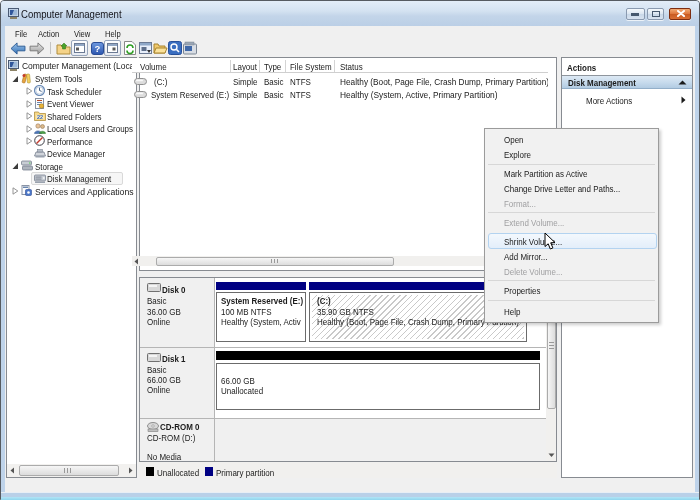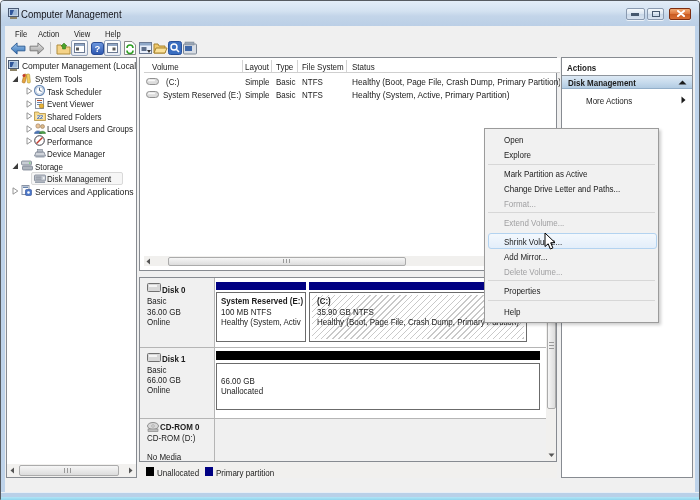--- a/index.html
+++ b/index.html
@@ -234,21 +234,21 @@
   <div class="abs" style="left:12px;top:407px;width:100px;height:11px;border:1px solid #ababab;border-radius:2px;background:linear-gradient(#f6f6f6,#dcdcdc);"></div>
   <div class="abs" style="left:57px;top:410px;width:1px;height:5px;background:#999;"></div>
   <div class="abs" style="left:60px;top:410px;width:1px;height:5px;background:#999;"></div>
   <div class="abs" style="left:63px;top:410px;width:1px;height:5px;background:#999;"></div>
   <svg style="left:121px;top:409px;" width="5" height="7" viewBox="0 0 5 7">
       <path d="M1 0.5 L1 6.5 L4.5 3.5 Z" fill="#555"></path>
     </svg>
 </div>
 
 <div class="abs" style="left:139px;top:57px;width:418px;height:214px;border:1px solid #878b91;background:#fff;overflow:hidden;"></div>
-<div class="abs" id="vlist" style="left:144px;top:58px;width:416px;height:233px;overflow:hidden;">
+<div class="abs" id="vlist" style="left:132px;top:58px;width:416px;height:233px;overflow:hidden;">
   <div class="abs" style="left:0;top:0;width:416px;height:15px;border-bottom:1px solid #cfcfcf;background:#fff;"></div>
   <div class="abs" style="left:97.5px;top:2px;width:1px;height:12px;background:#d4d4d4;"></div>
   <div class="abs" style="left:127px;top:2px;width:1px;height:12px;background:#d4d4d4;"></div>
   <div class="abs" style="left:153px;top:2px;width:1px;height:12px;background:#d4d4d4;"></div>
   <div class="abs" style="left:201.5px;top:2px;width:1px;height:12px;background:#d4d4d4;"></div>
   <div class="t" style="left:8px;top:8px;">Volume</div>
   <div class="t" style="left:101px;top:8px;">Layout</div>
   <div class="t" style="left:132px;top:8px;">Type</div>
   <div class="t" style="left:158px;top:8px;">File System</div>
   <div class="t" style="left:208px;top:8px;">Status</div>

